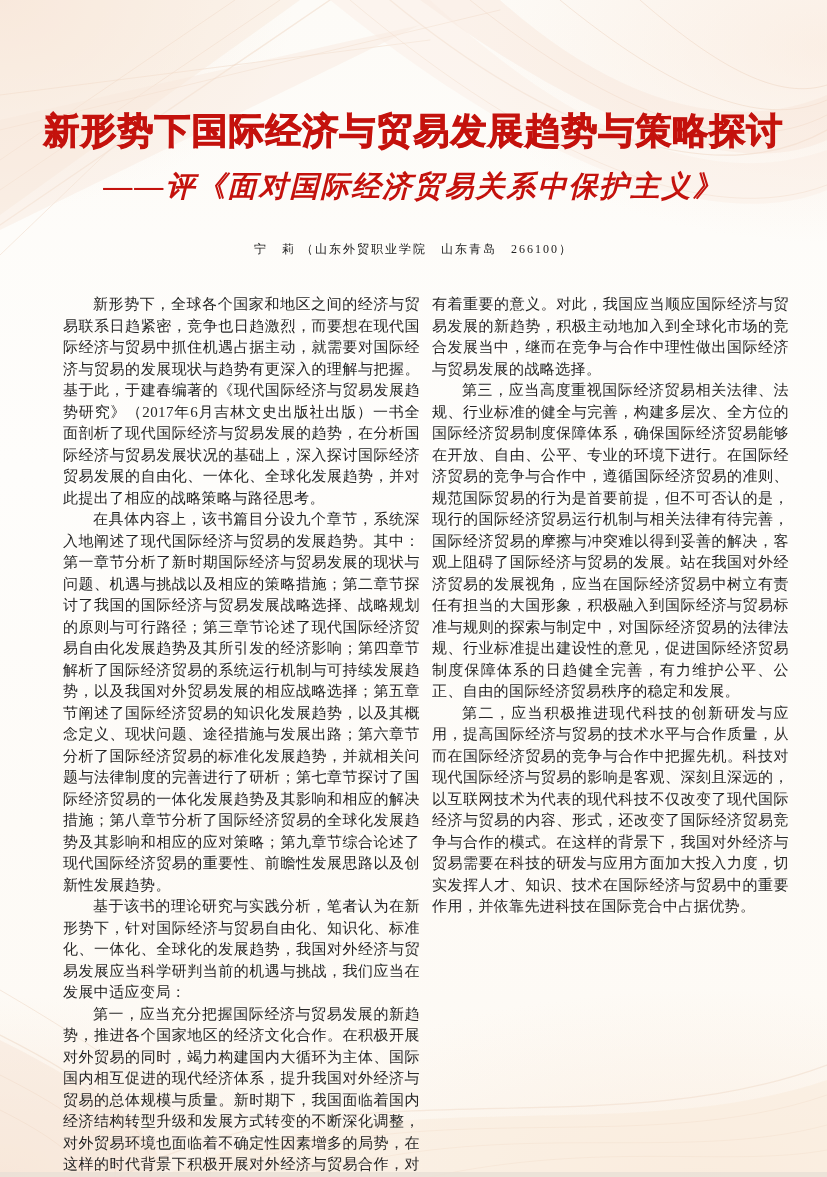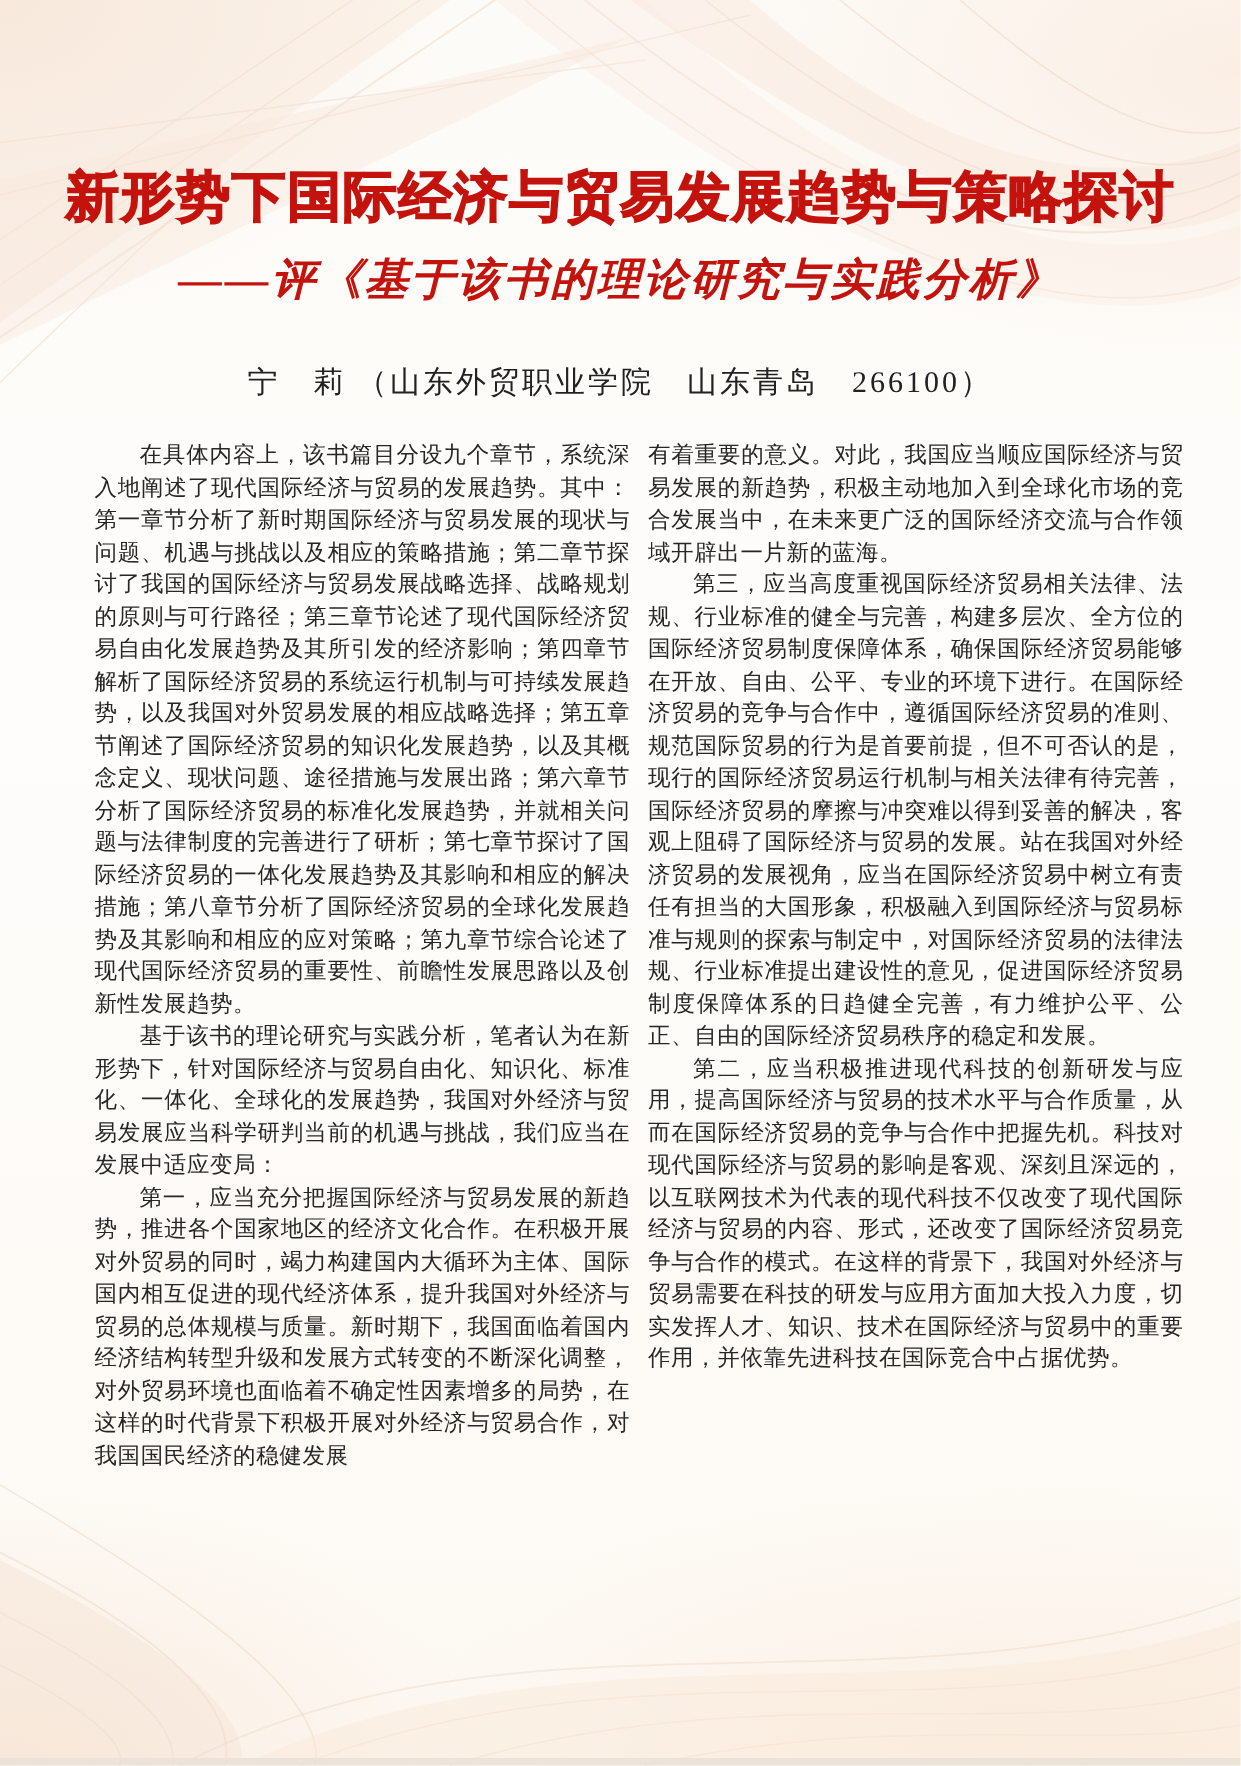--- a/index.html
+++ b/index.html
@@ -42,21 +42,21 @@
     margin:14px 30px 0 30px;
     text-align:center;
     font-weight:700;
     font-style:italic;
     font-size:29px;
     letter-spacing:2px;
   }
   .author{
     margin:34px 30px 0 30px;
     text-align:center;
-    font-size:20px;
+    font-size:12px;
     letter-spacing:2px;
     color:#222;
   }
   .columns{
     position:absolute;
     top:294px;left:63px;right:41px;
     display:flex;
     gap:12px;
   }
   .col{
@@ -117,30 +117,31 @@
       <path d="M300,1177 C500,1115 680,1165 827,1125" stroke-width="1"></path>
       <path d="M430,1177 C600,1140 730,1168 827,1150" stroke-width="1"></path>
     </g>
     <path d="M160,1177 C380,1075 620,1150 827,1080 L827,1177 Z" fill="#f8e9d8" fill-opacity="0.45"></path>
     <path d="M0,1177 L0,1172 L827,1172 L827,1177 Z" fill="#e8e0d6" fill-opacity="0.8"></path>
   </svg>
 
   <div class="content">
     <h1 class="title" style="color:#c4120d">新形势下国际经济与贸易发展趋势与策略探讨</h1>
 
-    <h2 class="subtitle" style="color:#c4120d">——评《基于该书的理论研究与实践分析》</h2>
+    <h2 class="subtitle" style="color:#c4120d">——评《面对国际经济贸易关系中保护主义》</h2>
 
     <div class="author">宁　莉 （山东外贸职业学院　山东青岛　266100）</div>
 
     <div class="columns">
       <div class="col">
+          <p>新形势下，全球各个国家和地区之间的经济与贸易联系日趋紧密，竞争也日趋激烈，而要想在现代国际经济与贸易中抓住机遇占据主动，就需要对国际经济与贸易的发展现状与趋势有更深入的理解与把握。基于此，于建春编著的《现代国际经济与贸易发展趋势研究》（2017年6月吉林文史出版社出版）一书全面剖析了现代国际经济与贸易发展的趋势，在分析国际经济与贸易发展状况的基础上，深入探讨国际经济贸易发展的自由化、一体化、全球化发展趋势，并对此提出了相应的战略策略与路径思考。</p>
           <p>在具体内容上，该书篇目分设九个章节，系统深入地阐述了现代国际经济与贸易的发展趋势。其中：第一章节分析了新时期国际经济与贸易发展的现状与问题、机遇与挑战以及相应的策略措施；第二章节探讨了我国的国际经济与贸易发展战略选择、战略规划的原则与可行路径；第三章节论述了现代国际经济贸易自由化发展趋势及其所引发的经济影响；第四章节解析了国际经济贸易的系统运行机制与可持续发展趋势，以及我国对外贸易发展的相应战略选择；第五章节阐述了国际经济贸易的知识化发展趋势，以及其概念定义、现状问题、途径措施与发展出路；第六章节分析了国际经济贸易的标准化发展趋势，并就相关问题与法律制度的完善进行了研析；第七章节探讨了国际经济贸易的一体化发展趋势及其影响和相应的解决措施；第八章节分析了国际经济贸易的全球化发展趋势及其影响和相应的应对策略；第九章节综合论述了现代国际经济贸易的重要性、前瞻性发展思路以及创新性发展趋势。</p>
           <p>基于该书的理论研究与实践分析，笔者认为在新形势下，针对国际经济与贸易自由化、知识化、标准化、一体化、全球化的发展趋势，我国对外经济与贸易发展应当科学研判当前的机遇与挑战，我们应当在发展中适应变局：</p>
           <p>第一，应当充分把握国际经济与贸易发展的新趋势，推进各个国家地区的经济文化合作。在积极开展对外贸易的同时，竭力构建国内大循环为主体、国际国内相互促进的现代经济体系，提升我国对外经济与贸易的总体规模与质量。新时期下，我国面临着国内经济结构转型升级和发展方式转变的不断深化调整，对外贸易环境也面临着不确定性因素增多的局势，在这样的时代背景下积极开展对外经济与贸易合作，对我国国民经济的稳健发展</p>
         </div>
       <div class="col">
-          <p class="no-indent">有着重要的意义。对此，我国应当顺应国际经济与贸易发展的新趋势，积极主动地加入到全球化市场的竞合发展当中，在未来更广泛的国际经济交流与合作领域开辟出一片新的蓝海。</p>
+          <p class="no-indent">有着重要的意义。对此，我国应当顺应国际经济与贸易发展的新趋势，积极主动地加入到全球化市场的竞合发展当中，继而在竞争与合作中理性做出国际经济与贸易发展的战略选择。</p>
           <p>第三，应当高度重视国际经济贸易相关法律、法规、行业标准的健全与完善，构建多层次、全方位的国际经济贸易制度保障体系，确保国际经济贸易能够在开放、自由、公平、专业的环境下进行。在国际经济贸易的竞争与合作中，遵循国际经济贸易的准则、规范国际贸易的行为是首要前提，但不可否认的是，现行的国际经济贸易运行机制与相关法律有待完善，国际经济贸易的摩擦与冲突难以得到妥善的解决，客观上阻碍了国际经济与贸易的发展。站在我国对外经济贸易的发展视角，应当在国际经济贸易中树立有责任有担当的大国形象，积极融入到国际经济与贸易标准与规则的探索与制定中，对国际经济贸易的法律法规、行业标准提出建设性的意见，促进国际经济贸易制度保障体系的日趋健全完善，有力维护公平、公正、自由的国际经济贸易秩序的稳定和发展。</p>
           <p>第二，应当积极推进现代科技的创新研发与应用，提高国际经济与贸易的技术水平与合作质量，从而在国际经济贸易的竞争与合作中把握先机。科技对现代国际经济与贸易的影响是客观、深刻且深远的，以互联网技术为代表的现代科技不仅改变了现代国际经济与贸易的内容、形式，还改变了国际经济贸易竞争与合作的模式。在这样的背景下，我国对外经济与贸易需要在科技的研发与应用方面加大投入力度，切实发挥人才、知识、技术在国际经济与贸易中的重要作用，并依靠先进科技在国际竞合中占据优势。</p>
         </div>
     </div>
   </div>
 </div>
 
 </body></html>

